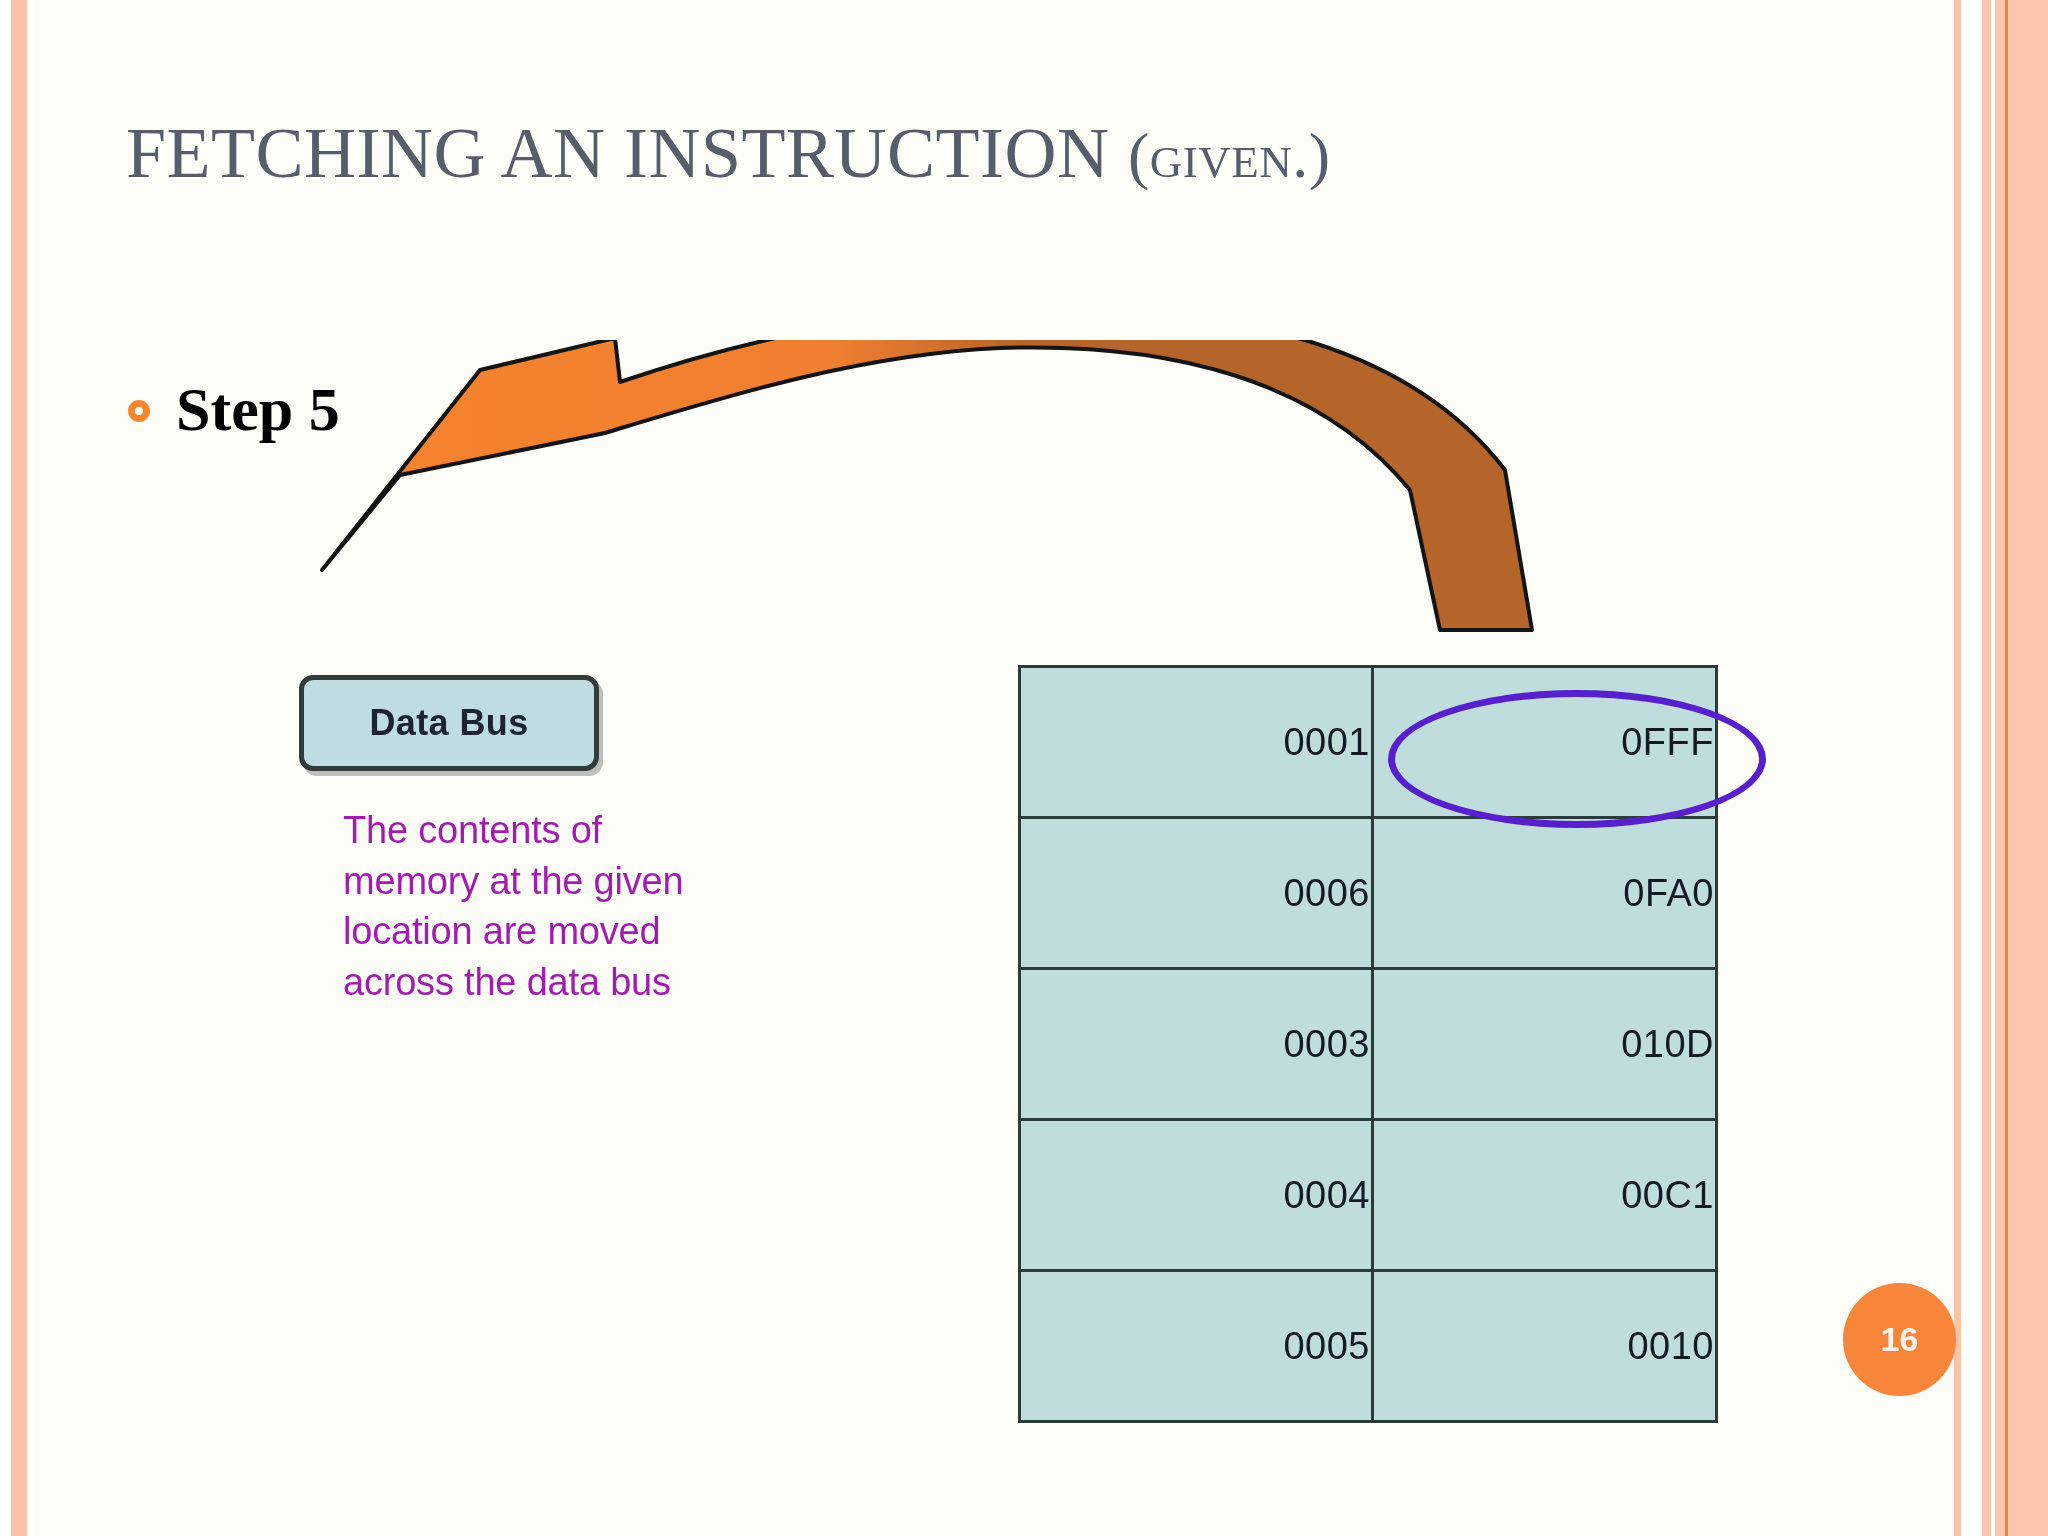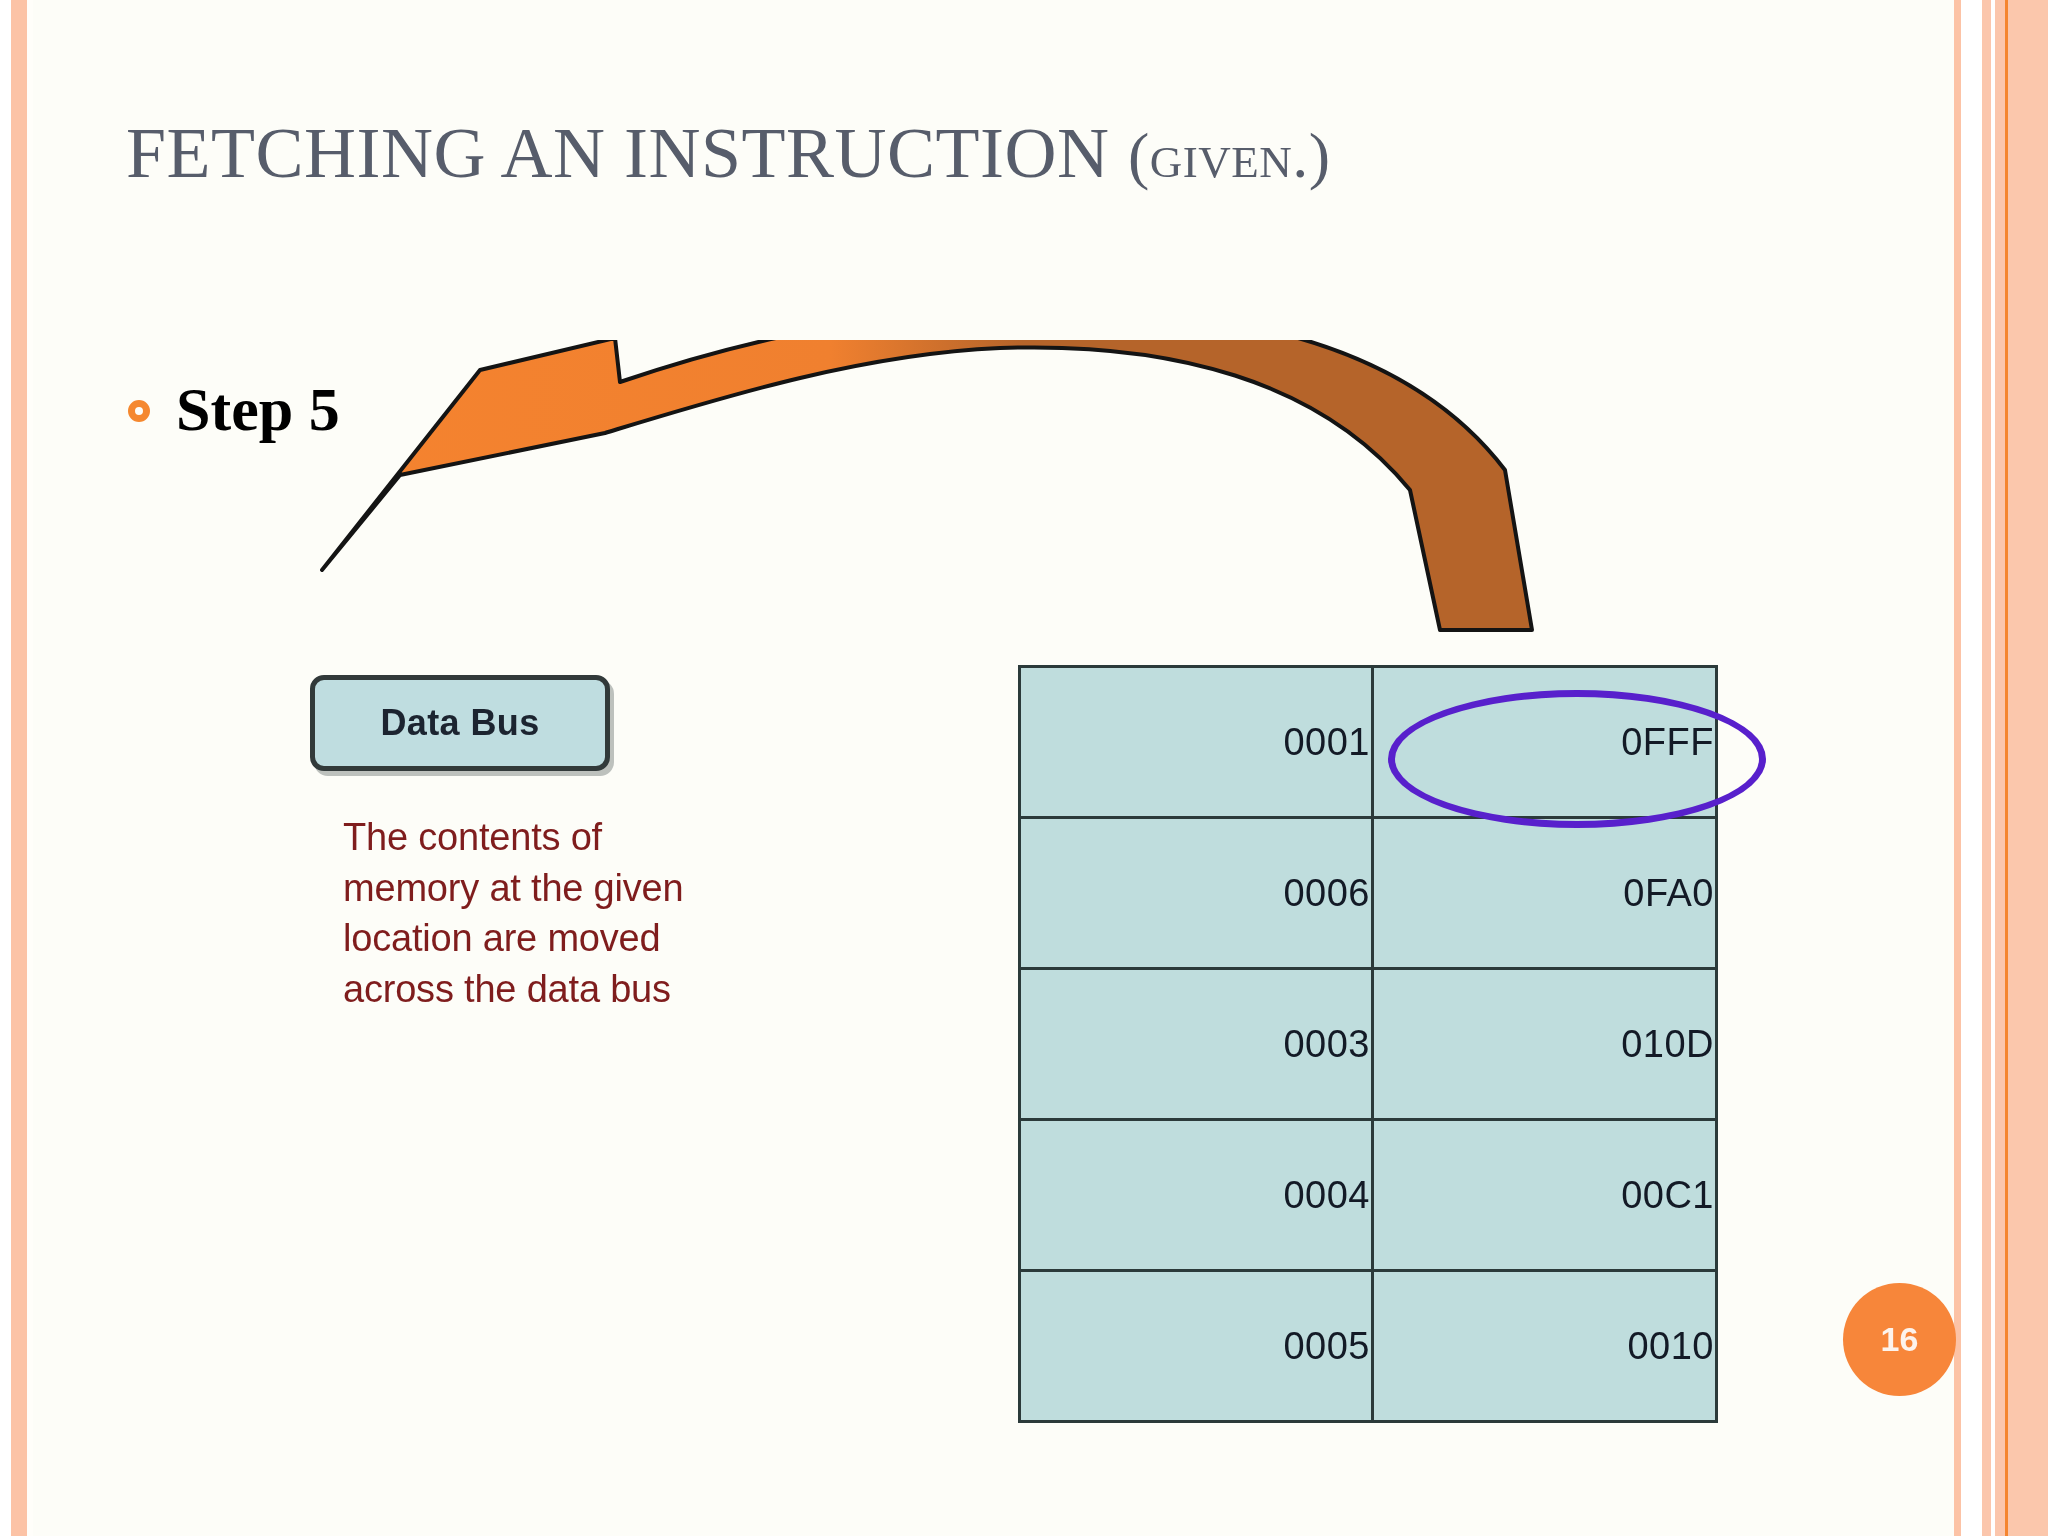--- a/index.html
+++ b/index.html
@@ -89,21 +89,21 @@
     left: 300px;
     top: 340px;
     width: 1400px;
     height: 300px;
     pointer-events: none;
   }
 
   
   .databus-box {
     position: absolute;
-    left: 310px;
+    left: 299px;
     top: 675px;
     width: 300px;
     height: 96px;
     background: #bfdde0;
     border: 5px solid #323a3a;
     border-radius: 14px;
     box-sizing: border-box;
     display: flex;
     align-items: center;
     justify-content: center;
@@ -119,23 +119,22 @@
 
   
   .description {
     position: absolute;
     left: 343px;
     top: 805px;
     width: 380px;
     font-family: "Liberation Sans", sans-serif;
     font-size: 38px;
     line-height: 1.33;
-    color: #7f1d1d;
+    color: #a21caf;
     letter-spacing: -0.2px;
-    margin-top: 7px;
   }
 
   
   .table-headers {
     position: absolute;
     left: 1012px;
     top: 608px;
     width: 710px;
     display: flex;
   }

